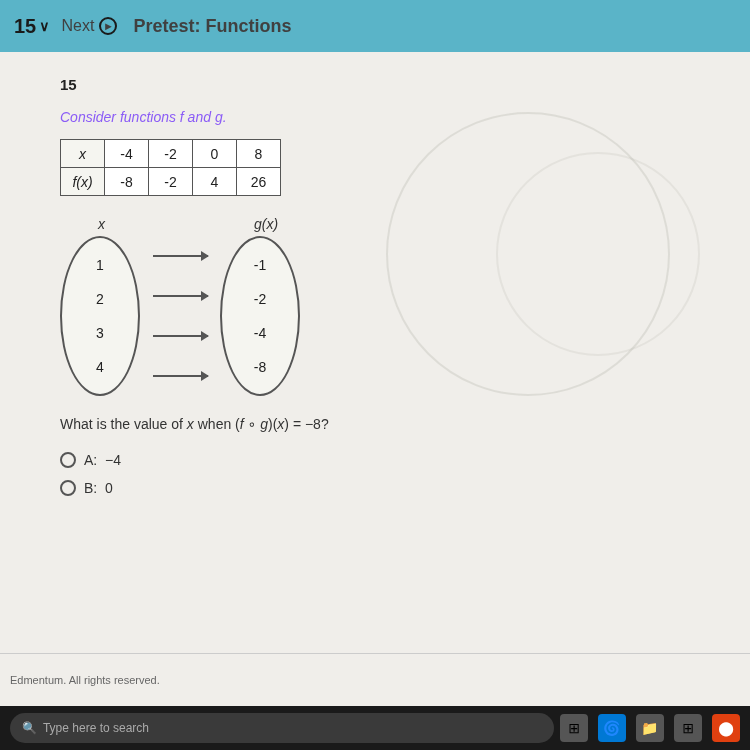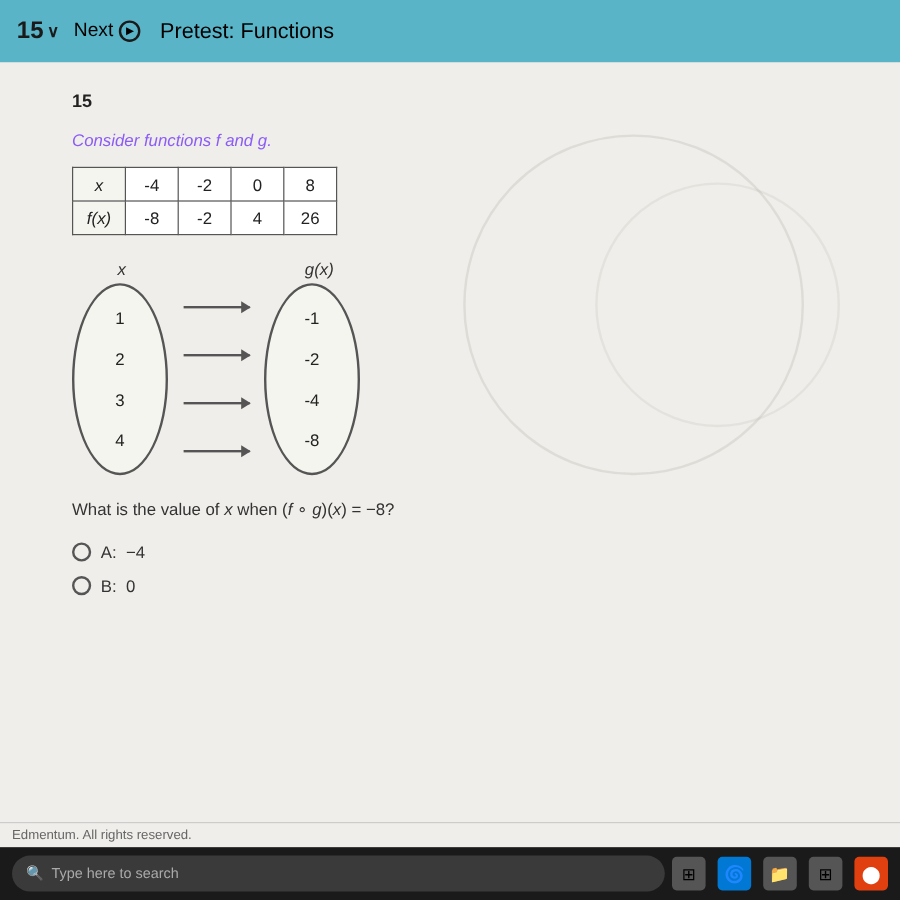--- a/index.html
+++ b/index.html
@@ -29,21 +29,21 @@
       font-weight: bold;
       display: flex;
       align-items: center;
       gap: 3px;
     }
     .chevron-down {
       font-size: 14px;
       color: #1a1a1a;
     }
     .next-btn {
-      color: #000000;
+      color: #404040;
       font-size: 16px;
       font-weight: 500;
       cursor: pointer;
       display: flex;
       align-items: center;
       gap: 5px;
       background: none;
       border: none;
     }
     .circle-icon {
@@ -51,23 +51,23 @@
       height: 18px;
       border-radius: 50%;
       border: 2px solid #1a1a1a;
       display: inline-flex;
       align-items: center;
       justify-content: center;
       font-size: 11px;
       font-weight: bold;
     }
     .header-title {
-      color: #000000;
+      color: #404040;
       font-size: 18px;
-      font-weight: normal;
+      font-weight: bold;
       margin-left: 4px;
     }
 
     
     .content-area {
       background: #f0eeea;
       flex: 1;
       overflow-y: auto;
       padding: 24px 60px 20px 60px;
       position: relative;
@@ -263,21 +263,21 @@
     }
     .option-label {
       font-size: 14px;
       color: #333;
     }
 
     
     .footer-bar {
       background: #f0eeea;
       border-top: 1px solid #ccc;
-      padding: 4px 10px;
+      padding: 20px 10px;
       font-size: 11px;
       color: #666;
       flex-shrink: 0;
     }
 
     
     .taskbar {
       background: #1a1a1a;
       height: 44px;
       display: flex;

